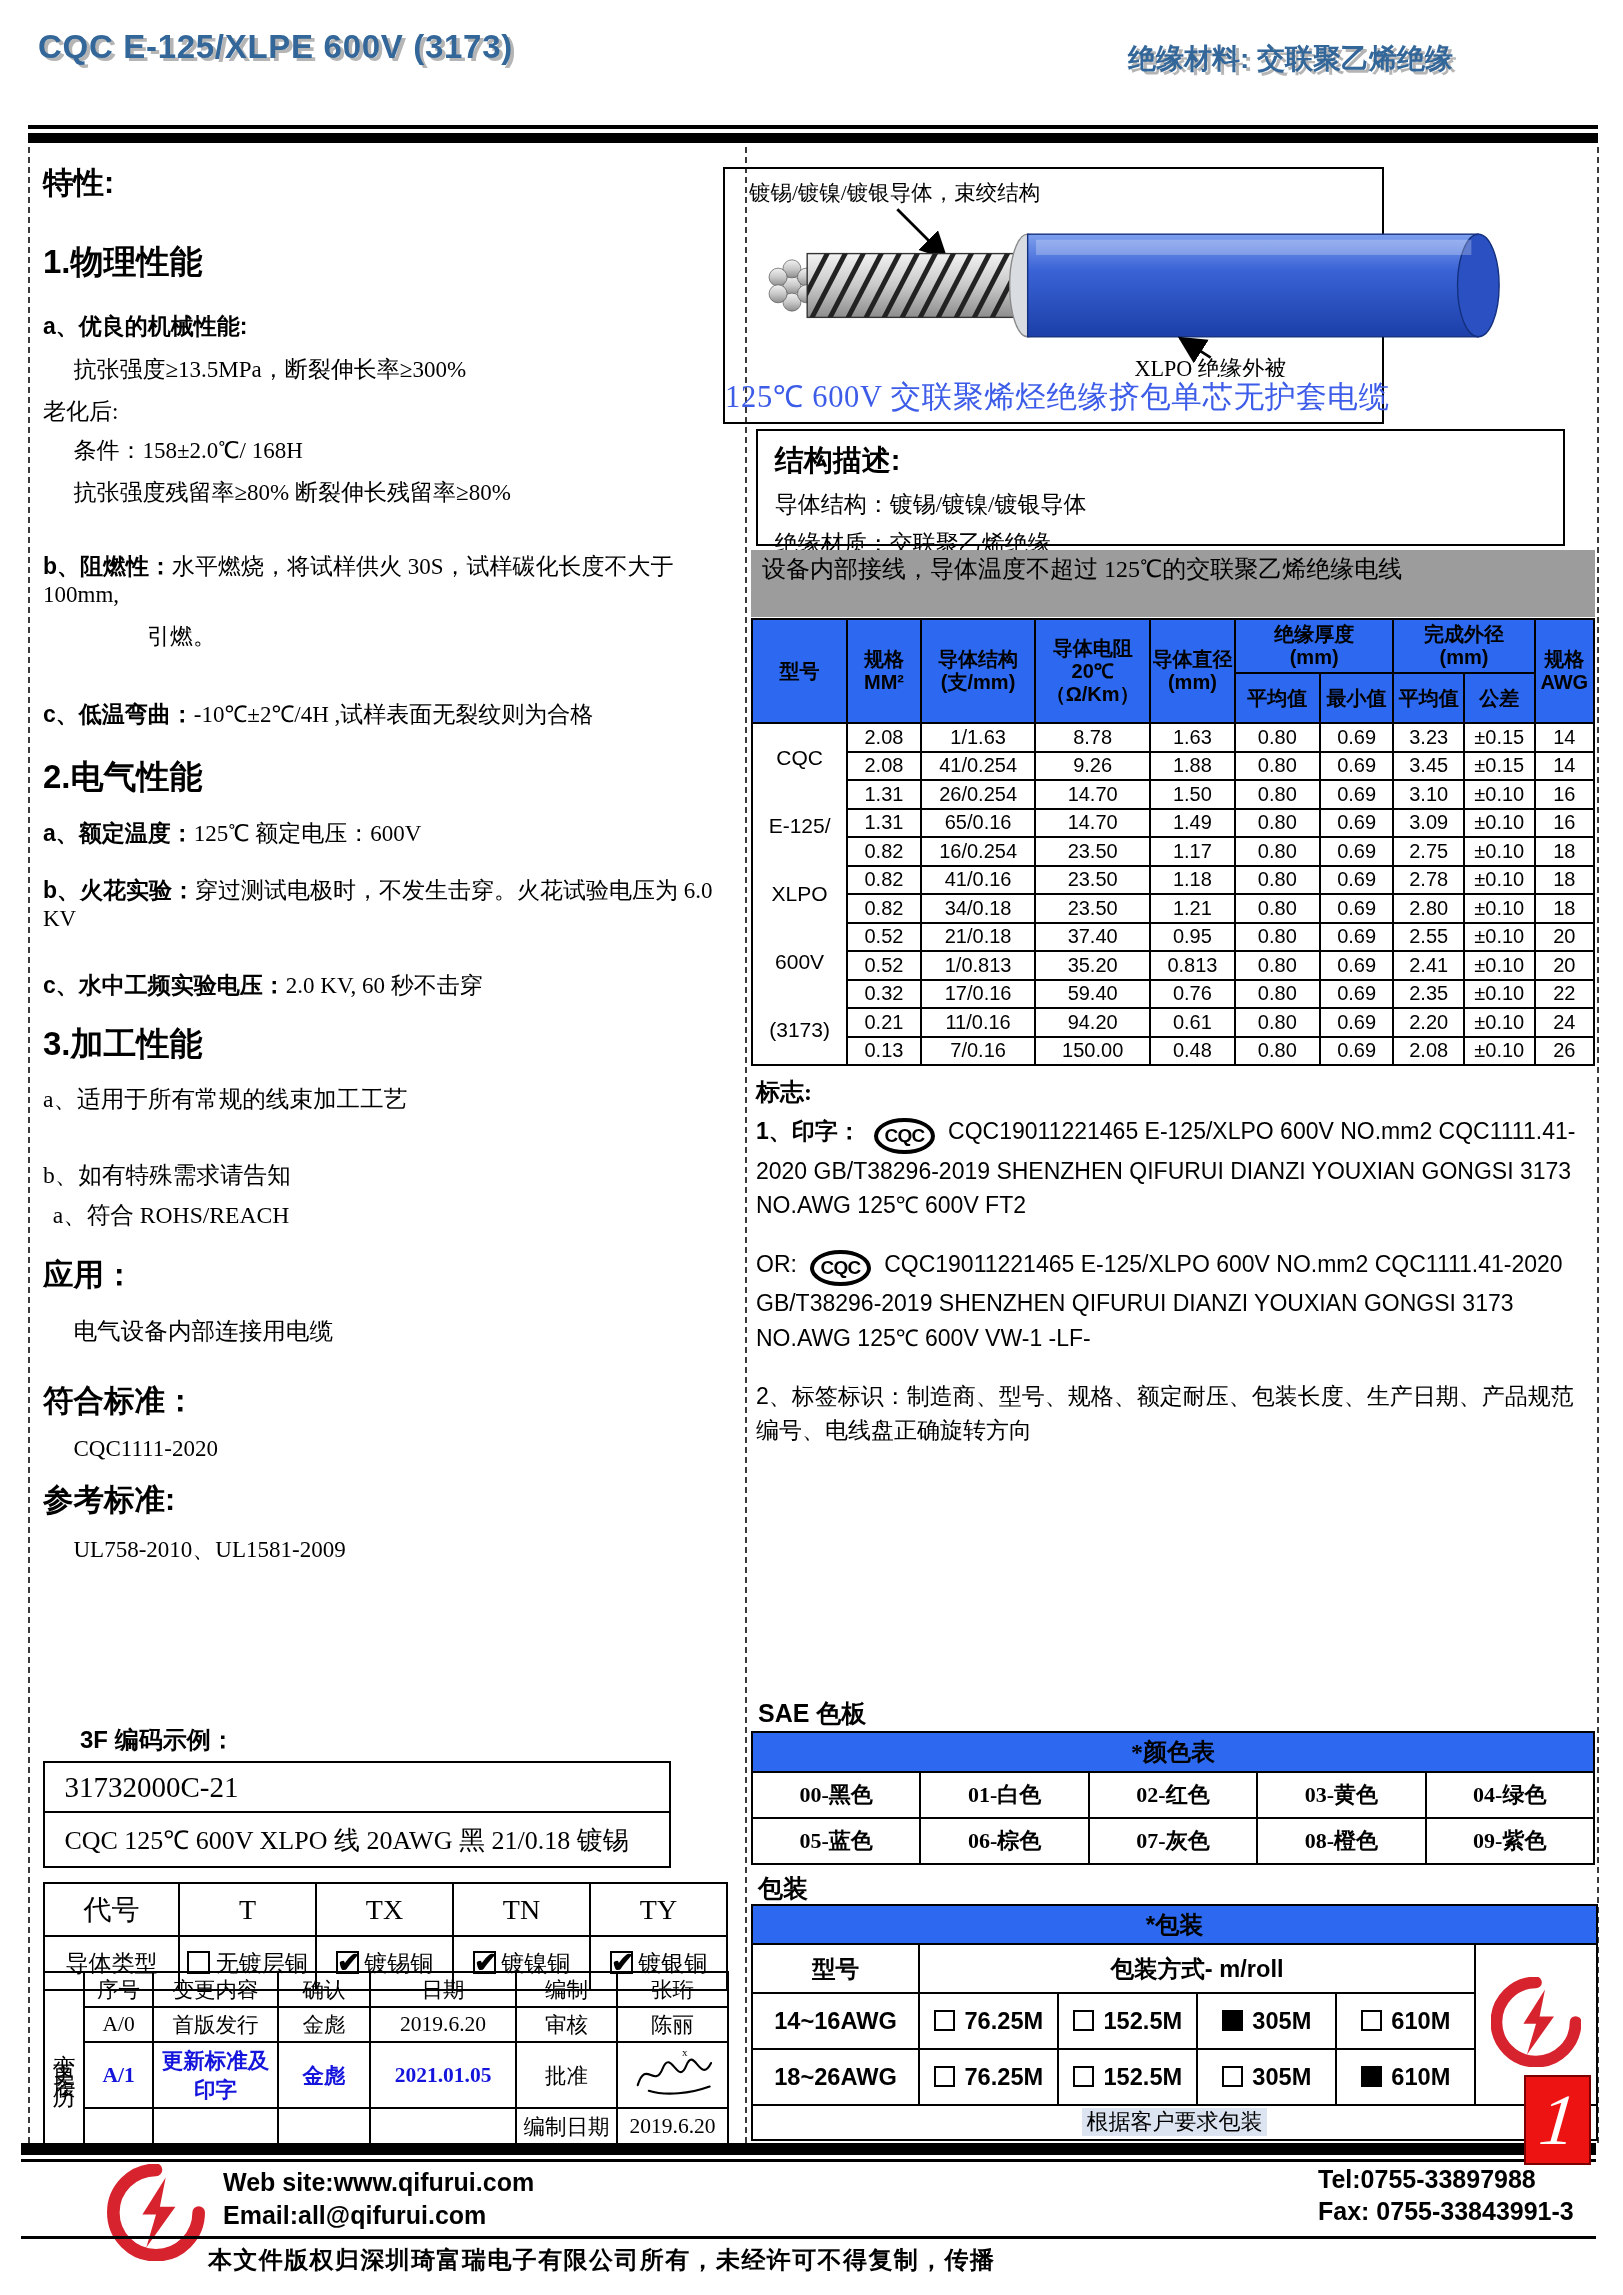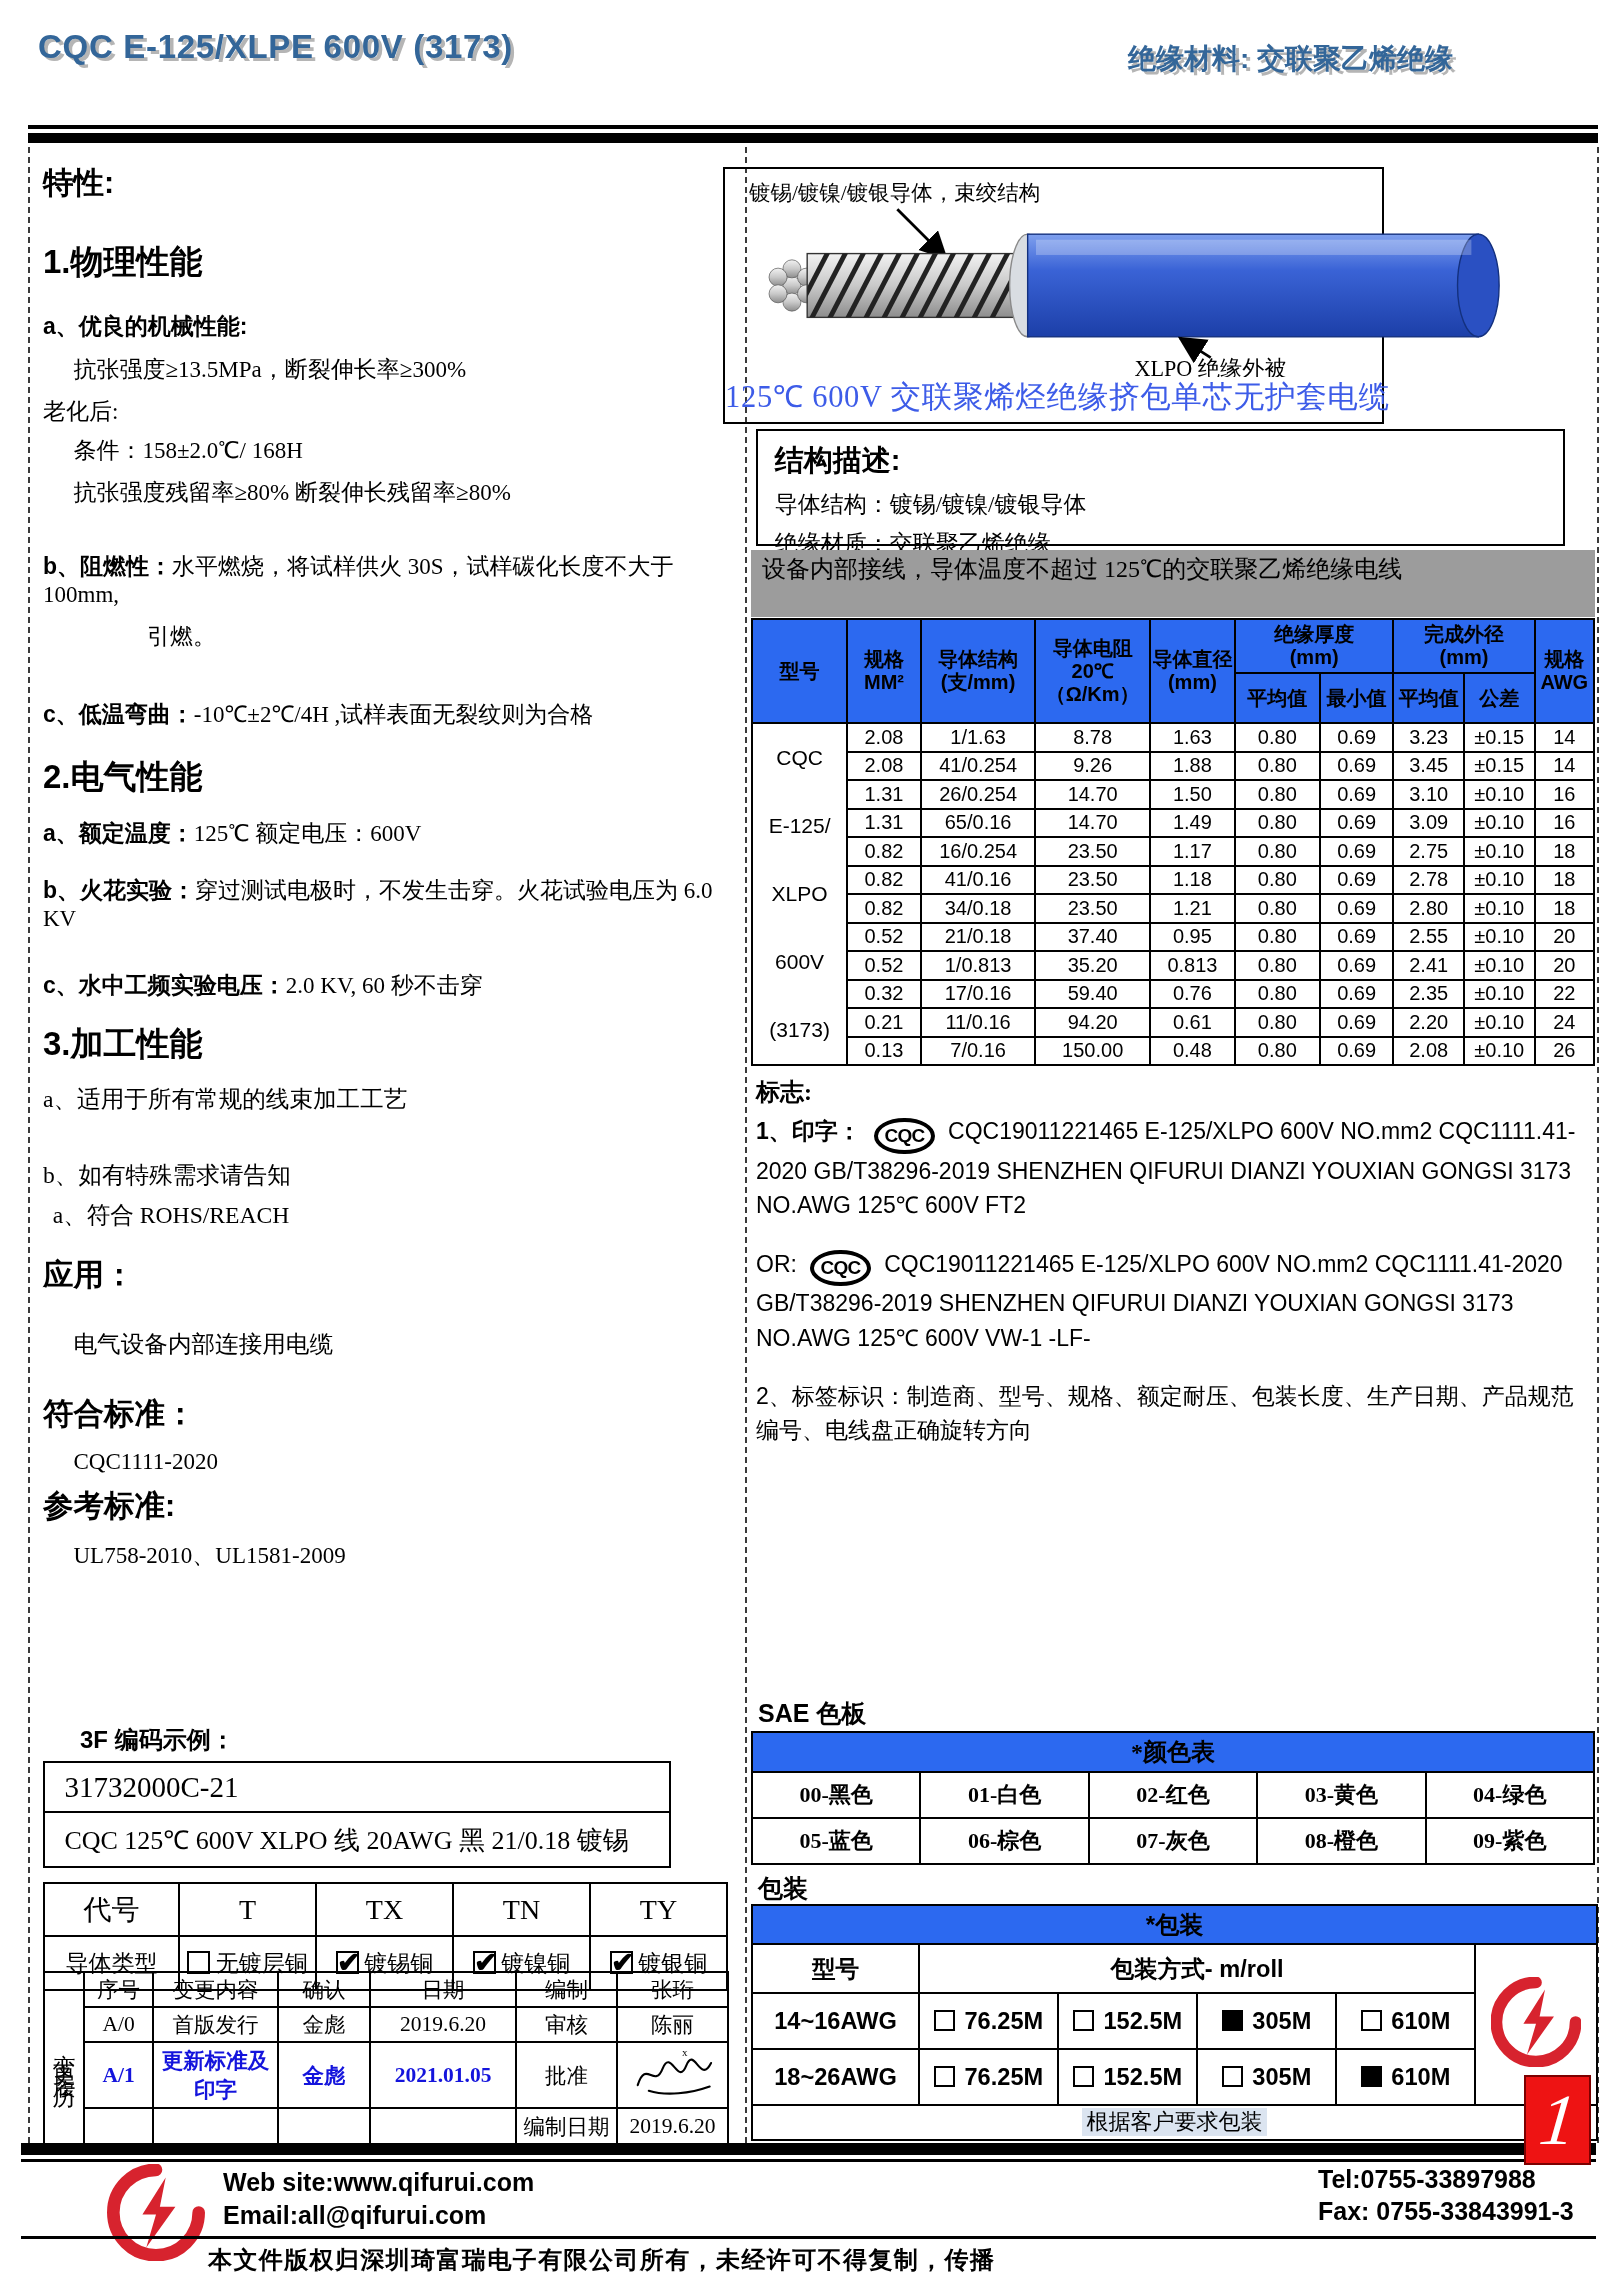--- a/index.html
+++ b/index.html
@@ -159,24 +159,24 @@
       <span class="b">b、火花实验：</span><span>穿过测试电极时，不发生击穿。火花试验电压为 6.0 KV</span>
     </div>
     <div class="tx" style="margin-top:38px">
       <span class="b">c、水中工频实验电压：</span><span>2.0 KV, 60 秒不击穿</span>
     </div>
     <div class="h2" style="margin-top:22px">3.加工性能</div>
     <div class="tx2" style="margin-top:15.3px">a、适用于所有常规的线束加工工艺</div>
     <div class="tx2" style="margin-top:44px">b、如有特殊需求请告知</div>
     <div class="tx2 ind-s" style="margin-top:8.3px">a、符合 ROHS/REACH</div>
     <div class="h1" style="margin-top:23.6px">应用：</div>
-    <div class="tx2 ind" style="margin-top:32px">电气设备内部连接用电缆</div>
+    <div class="tx2 ind" style="margin-top:19px">电气设备内部连接用电缆</div>
     <div class="h1" style="margin-top:34px">符合标准：</div>
     <div class="tx ind" style="margin-top:13px">CQC1111-2020</div>
-    <div class="h1" style="margin-top:10px">参考标准:</div>
+    <div class="h1" style="margin-top:17px">参考标准:</div>
     <div class="tx ind" style="margin-top:15.3px">UL758-2010、UL1581-2009</div>
   </div>
 
   <div class="coding-head">3F 编码示例：</div>
   <div class="coding-box">
     <div class="coding-row1">31732000C-21</div>
     <div class="coding-row2">CQC 125℃  600V XLPO 线  20AWG  黑  21/0.18 镀锡</div>
   </div>
 
   <table class="grid code-tbl">

